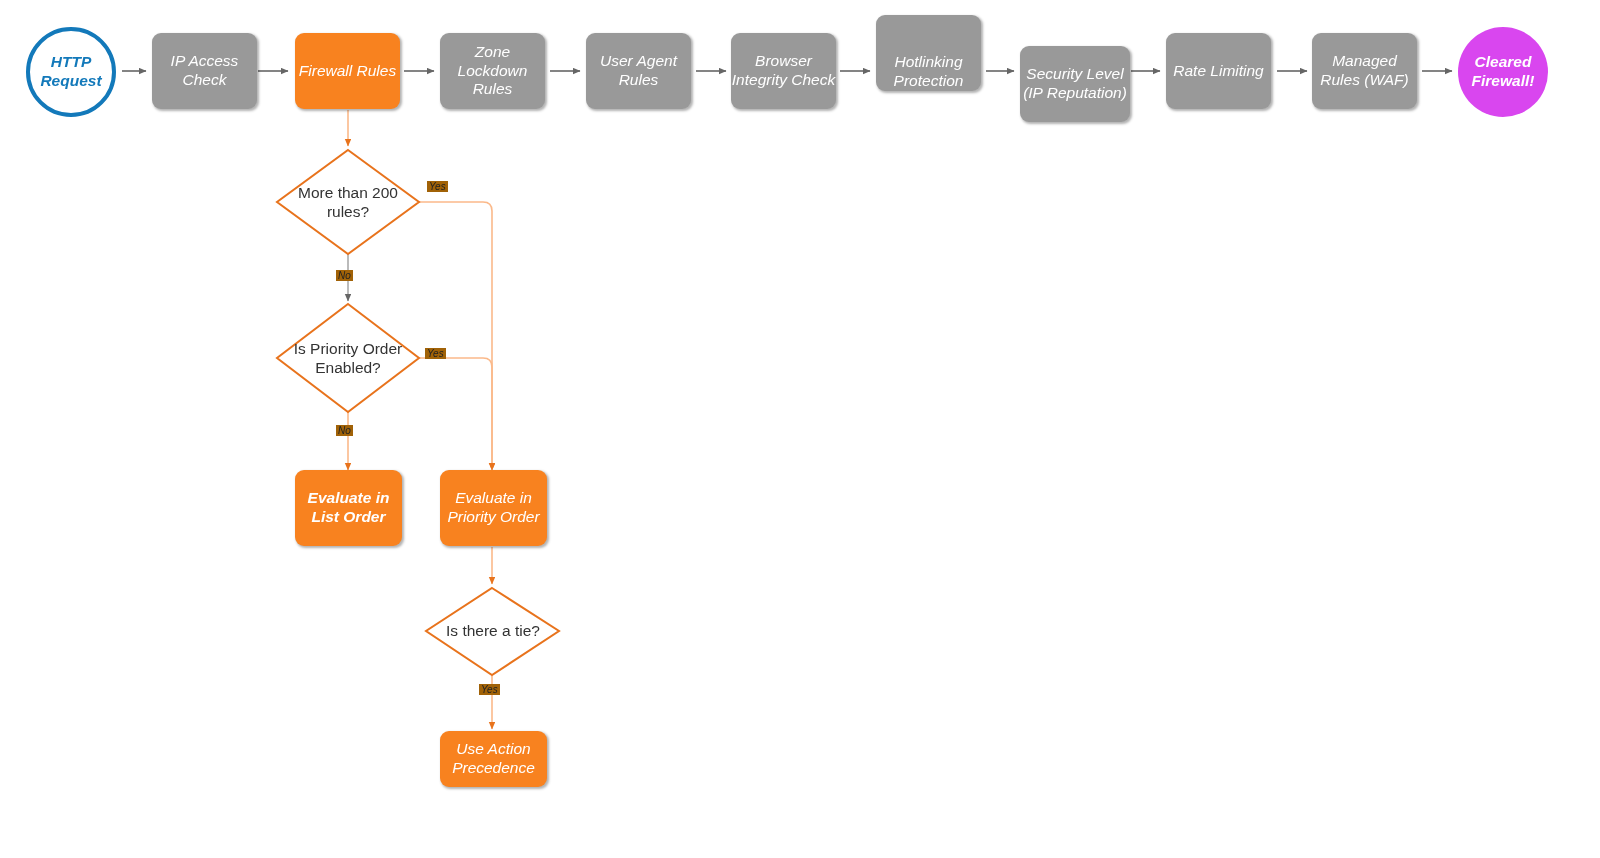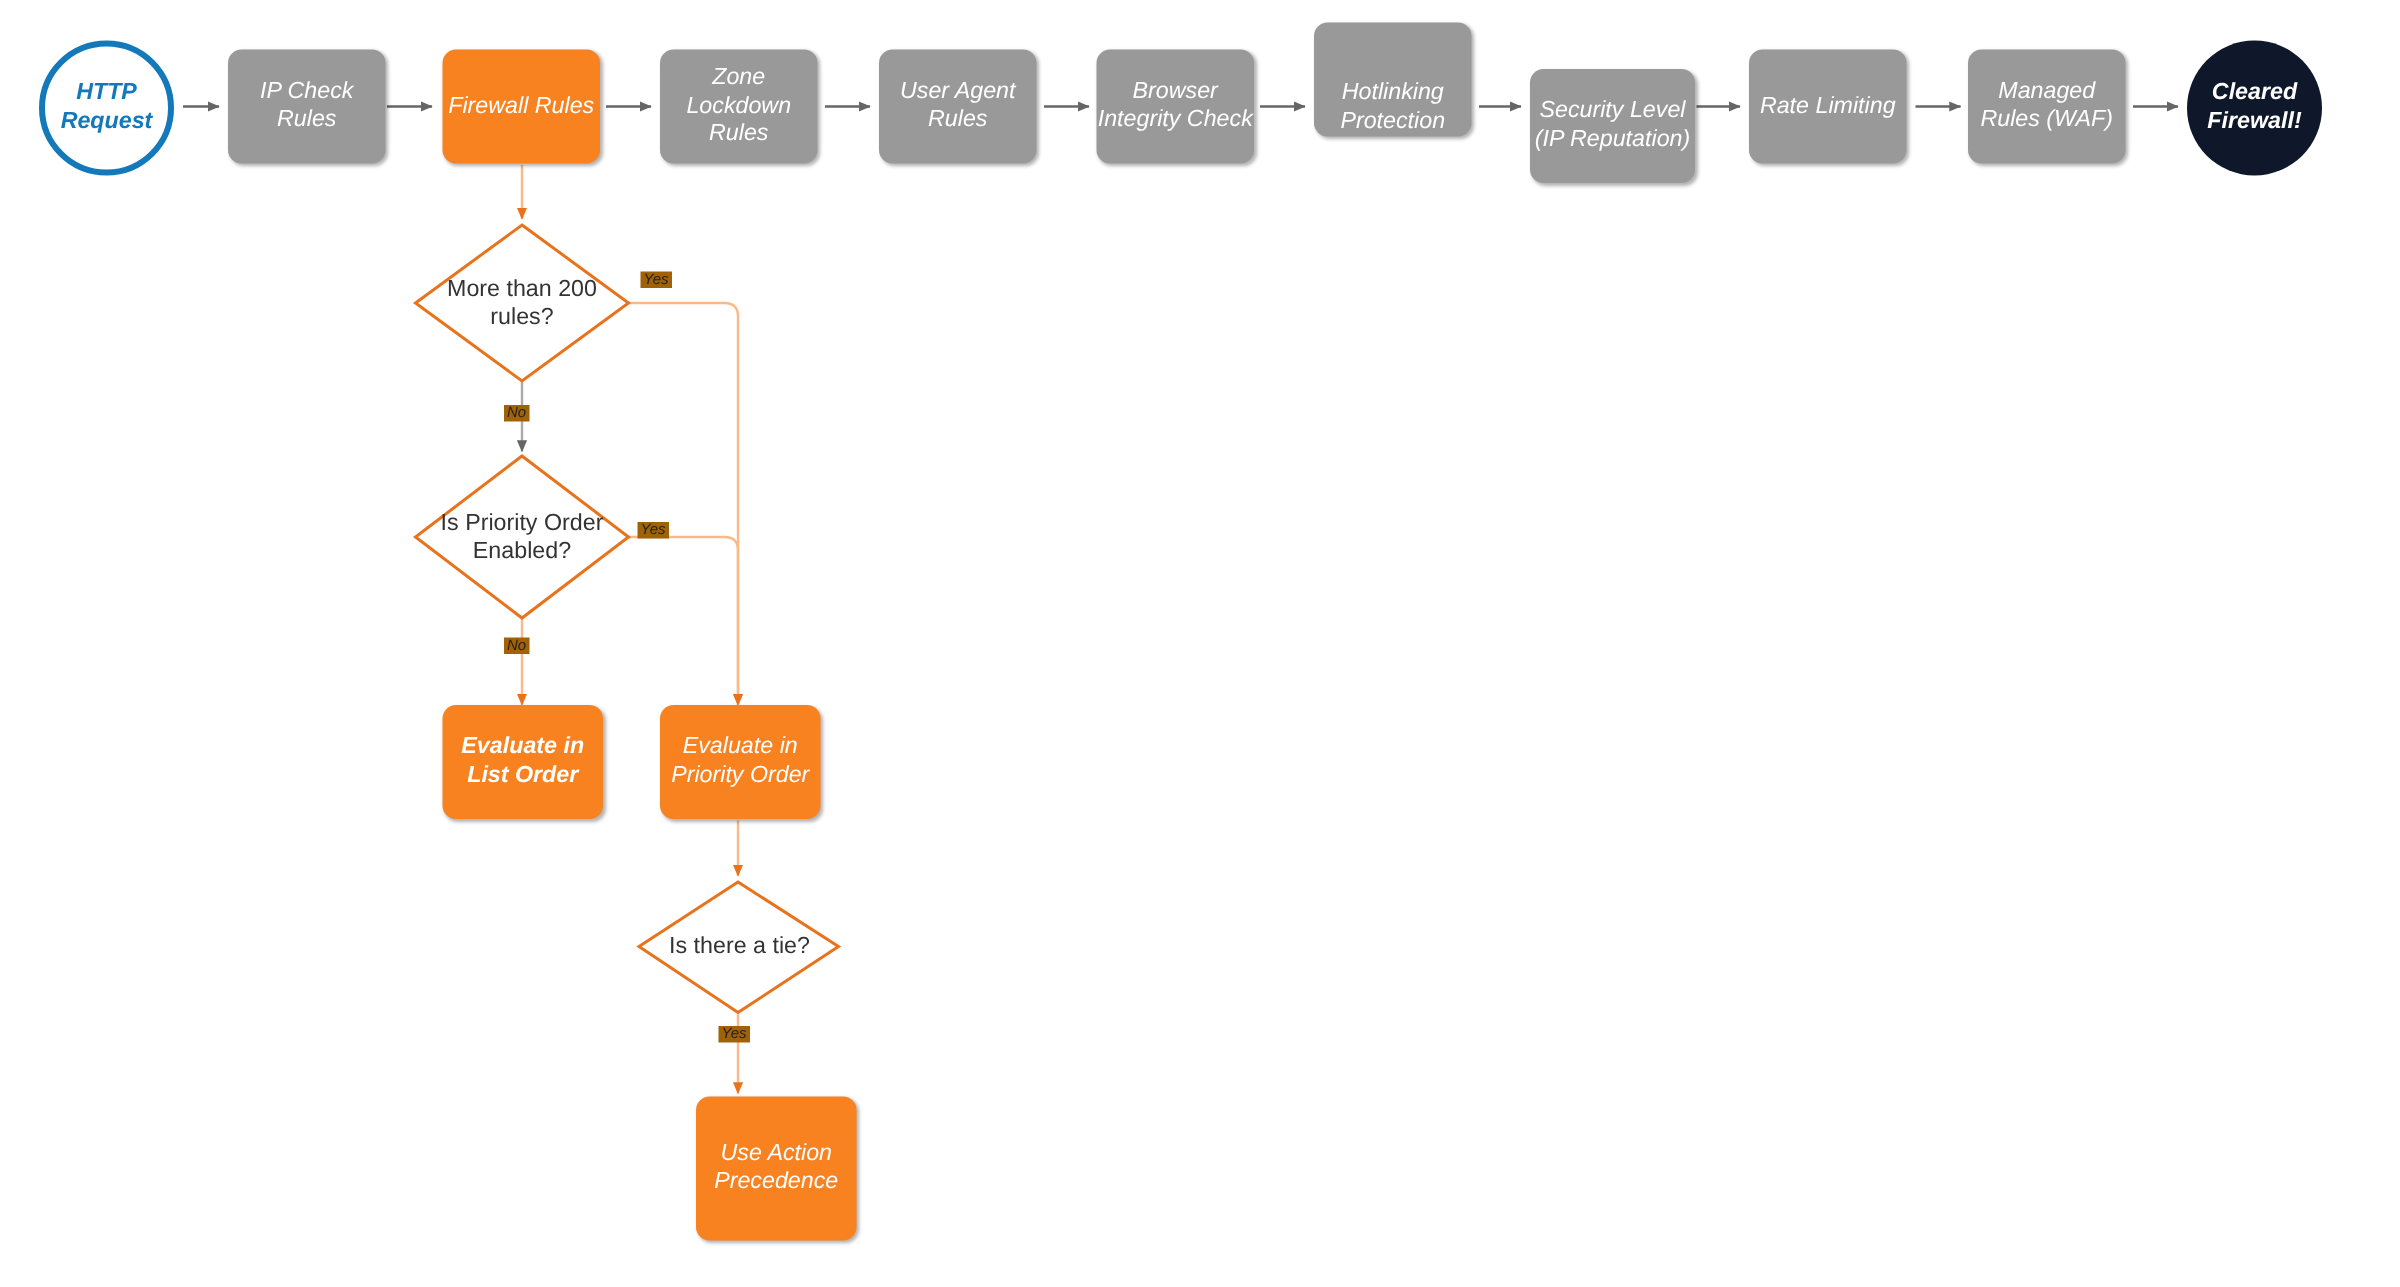--- a/index.html
+++ b/index.html
@@ -53,21 +53,21 @@
     font-weight: bold;
     font-size: 15.5px;
     line-height: 1.2;
   }
   .circle.start {
     background: #ffffff;
     border: 4px solid #1379ba;
     color: #1379ba;
   }
   .circle.end {
-    background: #0f172a;
+    background: #d946ef;
     color: #ffffff;
   }
   .diamond-label {
     position: absolute;
     display: flex;
     align-items: center;
     justify-content: center;
     text-align: center;
     font-size: 15.5px;
     color: #333333;
@@ -129,21 +129,21 @@
     <polygon points="348,150 419,202 348,254 277,202" fill="#ffffff" stroke="#e8731c" stroke-width="2"></polygon>
     <polygon points="348,304 419,358 348,412 277,358" fill="#ffffff" stroke="#e8731c" stroke-width="2"></polygon>
     <polygon points="492,588 559,631 492,675 426,631" fill="#ffffff" stroke="#e8731c" stroke-width="2"></polygon>
   </svg>
 
   <div class="node circle start" style="left:26px; top:27px; width:90px; height:90px;">
     <span>HTTP Request</span>
   </div>
 
   <div class="node box gray" style="left:152px; top:33px; width:105px; height:76px;">
-    <span>IP Check Rules</span>
+    <span>IP Access Check</span>
   </div>
 
   <div class="node box orange" style="left:295px; top:33px; width:105px; height:76px;">
     <span>Firewall Rules</span>
   </div>
 
   <div class="node box gray" style="left:440px; top:33px; width:105px; height:76px;">
     <span>Zone Lockdown Rules</span>
   </div>
 
@@ -188,21 +188,21 @@
   </div>
 
   <div class="node box orange" style="left:295px; top:470px; width:107px; height:76px;font-weight:bold;">
     <span>Evaluate in List Order</span>
   </div>
 
   <div class="node box orange" style="left:440px; top:470px; width:107px; height:76px;">
     <span>Evaluate in Priority Order</span>
   </div>
 
-  <div class="node box orange" style="left:440px; top:731px; width:107px; height:96px;margin-left:24px;">
+  <div class="node box orange" style="left:440px; top:731px; width:107px; height:56px;">
     <span>Use Action Precedence</span>
   </div>
 
   <div class="edge-label" style="left:427px; top:181px;">Yes</div>
 
   <div class="edge-label" style="left:336px; top:270px;">No</div>
 
   <div class="edge-label" style="left:425px; top:348px;">Yes</div>
 
   <div class="edge-label" style="left:336px; top:425px;">No</div>

